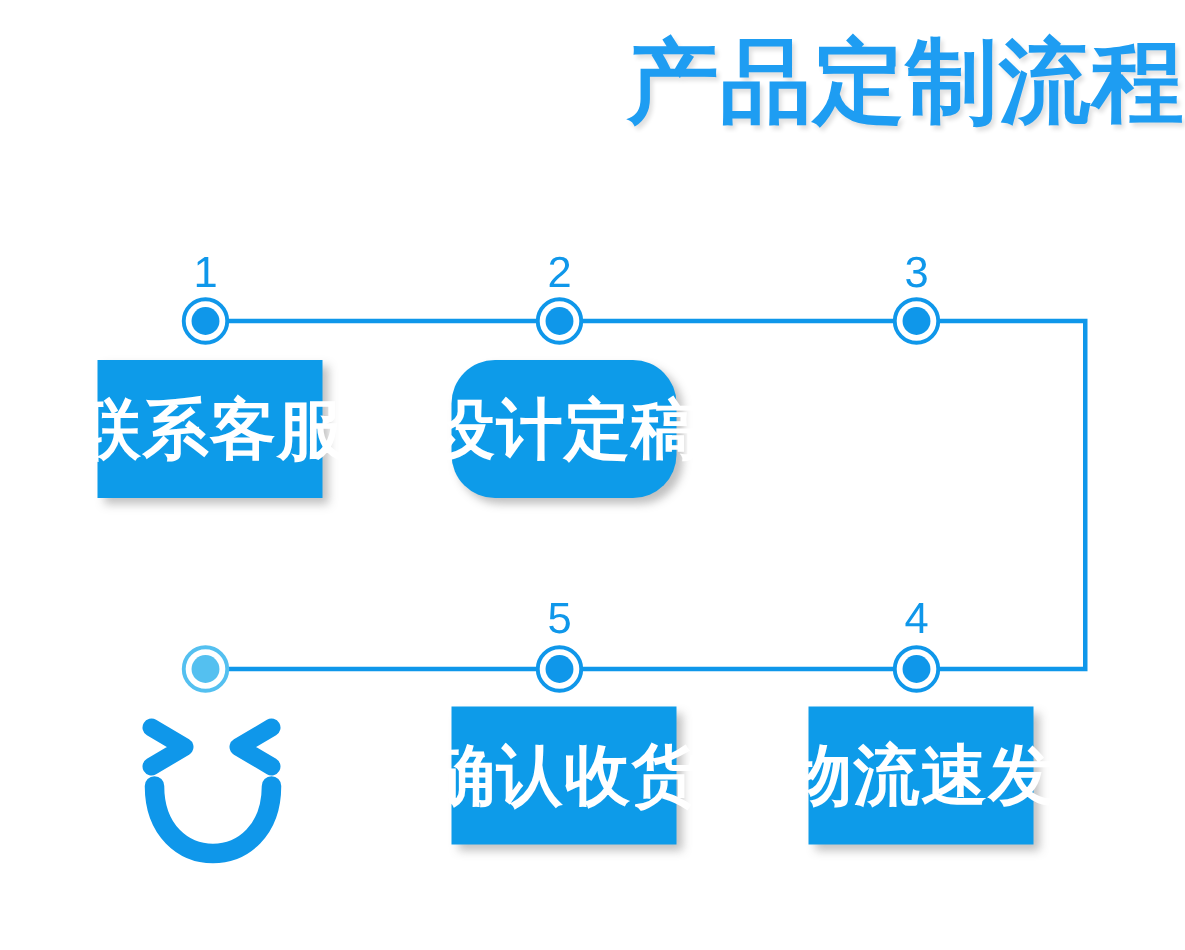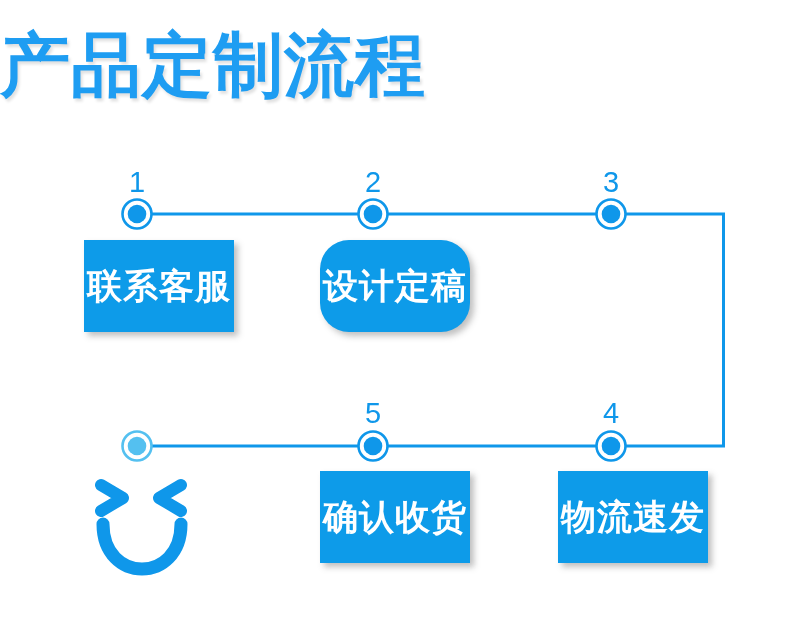--- a/index.html
+++ b/index.html
@@ -14,23 +14,23 @@
   .canvas{
     position:relative;
     width:790px;height:633px;
     background:var(--bg);
     overflow:hidden;
     font-family:"Liberation Sans","DejaVu Sans",sans-serif;
   }
   .title{
     position:absolute;
     left:0;top:24px;width:100%;
-    text-align:left;
-    font-family:Liberation Sans, sans-serif;
-    font-size:70px;
+    text-align:right;
+    font-family:Liberation Mono, monospace;
+    font-size:61px;
     font-weight:700;
     line-height:1.18;
     color:var(--title);
     letter-spacing:1px;
     text-shadow:2px 3px 3px rgba(0,0,0,0.12);
     white-space:nowrap;
   }
   .connector{
     position:absolute;left:0;top:0;width:790px;height:633px;
   }
@@ -46,26 +46,25 @@
   .n2{left:373px;top:168px;}
   .n3{left:611px;top:168px;}
   .n5{left:373px;top:399px;}
   .n4{left:611px;top:399px;}
   .box{
     position:absolute;
     width:150px;height:92px;
     background:var(--accent);
     color:var(--box-text);
     display:flex;align-items:center;justify-content:center;
-    font-size:35px;
+    font-size:44px;
     font-weight:700;
     letter-spacing:1px;
     white-space:nowrap;
     box-shadow:4px 4px 6px rgba(90,90,90,0.38);
-    margin-left:19px;
   }
   .b1{left:65px;top:240px;}
   .b2{left:301px;top:240px;border-radius:29px;}
   .b3{left:540px;top:240px;}
   .b5{left:301px;top:471px;}
   .b4{left:539px;top:471px;}
   .smiley{
     position:absolute;left:88px;top:472px;
   }
 </style>

